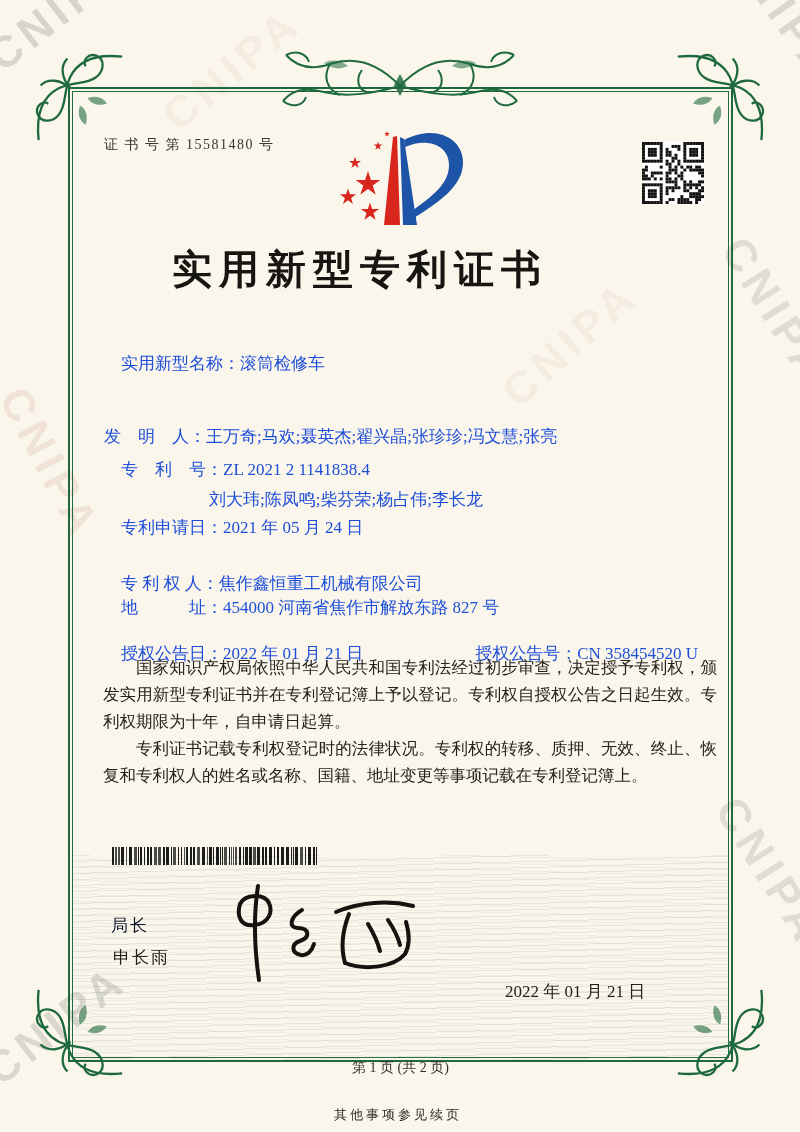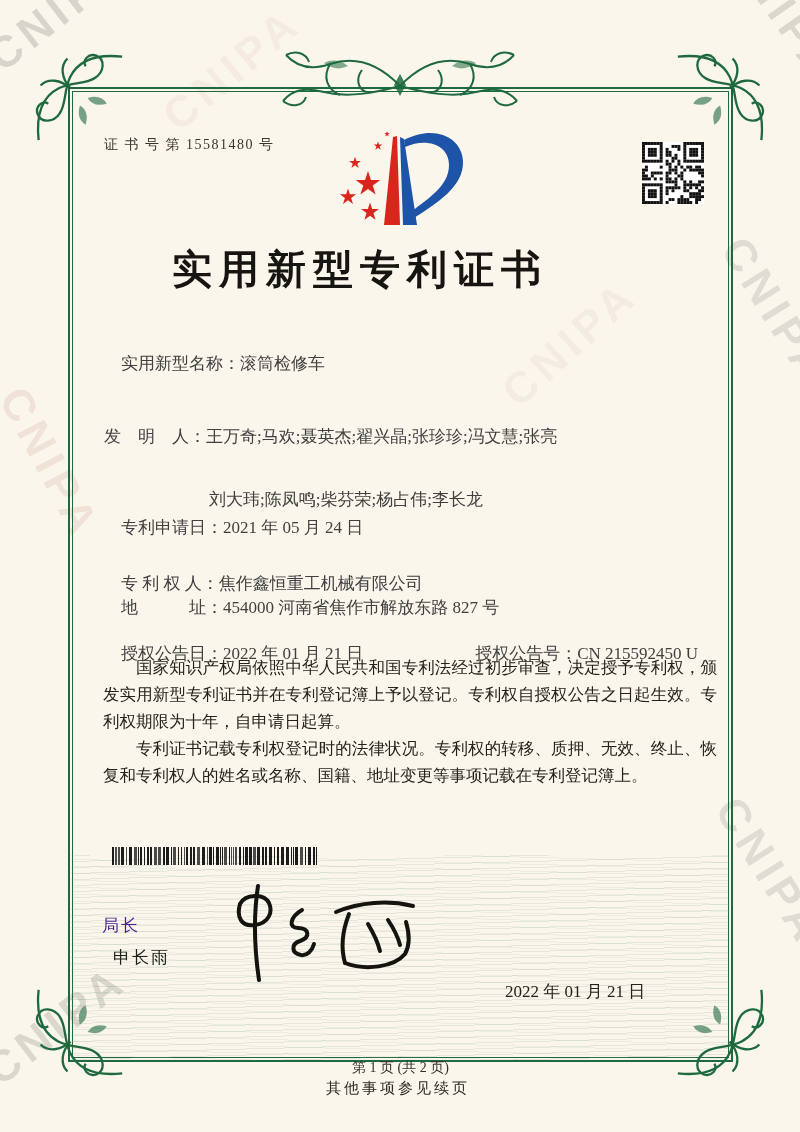--- a/index.html
+++ b/index.html
@@ -53,54 +53,54 @@
 
   .title{
     position:absolute;left:68px;top:242px;width:552px;
     text-align:center;font-size:40px;font-weight:700;
     letter-spacing:7px;color:#171511;margin-left:16px;
   }
 
   
   .row{
     position:absolute;left:104px;width:620px;
-    font-size:17px;color:#404040;white-space:pre-wrap;
+    font-size:17px;color:#1d4ed8;white-space:pre-wrap;
   }
   .row .lbl{white-space:pre;}
   .inv-line2{margin-left:105px;}
   .grant-no{margin-left:112px;}
 
   
   .body-text{
     position:absolute;left:103px;top:655px;width:614px;
     font-size:16.5px;line-height:1.63;text-align:justify;color:#26221b;
   }
   .body-text p{margin:0;text-indent:2em;}
 
   
   .barcode{position:absolute;left:112px;top:847px;width:210px;height:18px;}
   .sig-title{
-    position:absolute;left:102px;top:914px;
+    position:absolute;left:111px;top:914px;
     font-family:"Liberation Sans","DejaVu Sans",sans-serif;
-    font-size:17px;letter-spacing:2px;color:#4c1d95;
+    font-size:17px;letter-spacing:2px;color:#0f172a;
   }
   .sig-name{
     position:absolute;left:113px;top:946px;
     font-family:"Liberation Sans","DejaVu Sans",sans-serif;
     font-size:17px;letter-spacing:2px;color:#22201c;
   }
   .sig-script{position:absolute;left:228px;top:882px;width:200px;height:100px;}
   .sig-date{position:absolute;left:505px;top:980px;font-size:17px;color:#26221b;}
   .page-info{
     position:absolute;left:68px;top:1059px;width:665px;
     text-align:center;font-size:14px;color:#33302a;
   }
   .footer-note{
-    position:absolute;left:0;top:1079px;width:796px;
-    text-align:center;font-size:15px;letter-spacing:3px;color:#2d2a24;
+    position:absolute;left:0;top:1106px;width:796px;
+    text-align:center;font-size:13px;letter-spacing:3px;color:#2d2a24;
   }
 </style>
 </head>
 <body>
 
 <div class="page">
 
   <div id="wm-layer">
       <div class="wm" style="left: -24px; top: -14px; color: rgba(150, 148, 140, 0.34); transform: rotate(-38deg);">CNIPA</div>
       <div class="wm" style="left: 150px; top: 44px; color: rgba(205, 165, 152, 0.13); transform: rotate(-40deg);">CNIPA</div>
@@ -406,35 +406,38 @@
 
   <div class="row" style="top:332px">
     <span class="lbl">实用新型名称：</span><span>滚筒检修车</span>
   </div>
 
   <div class="row" style="top:385px">
     <div><span class="lbl">发　明　人：</span><span>王万奇;马欢;聂英杰;翟兴晶;张珍珍;冯文慧;张亮</span></div>
     <div class="inv-line2">刘大玮;陈凤鸣;柴芬荣;杨占伟;李长龙</div>
   </div>
 
+  <div class="row" style="top:438px">
+    <span class="lbl">专　利　号：</span><span>ZL 2021 2 1141838.4</span>
+  </div>
 
   <div class="row" style="top:496px">
     <span class="lbl">专利申请日：</span><span>2021 年 05 月 24 日</span>
   </div>
 
   <div class="row" style="top:552px">
     <span class="lbl">专 利 权 人：</span><span>焦作鑫恒重工机械有限公司</span>
   </div>
 
   <div class="row" style="top:576px">
     <span class="lbl">地　　　址：</span><span>454000 河南省焦作市解放东路 827 号</span>
   </div>
 
   <div class="row" style="top:622px">
-    <span class="lbl">授权公告日：</span><span>2022 年 01 月 21 日</span><span class="grant-no"><span class="lbl">授权公告号：</span><span>CN 215592450 U</span></span>
+    <span class="lbl">授权公告日：</span><span>2022 年 01 月 21 日</span><span class="grant-no"><span class="lbl">授权公告号：</span><span>CN 358454520 U</span></span>
   </div>
 
   <div class="body-text">
     <p>国家知识产权局依照中华人民共和国专利法经过初步审查，决定授予专利权，颁发实用新型专利证书并在专利登记簿上予以登记。专利权自授权公告之日起生效。专利权期限为十年，自申请日起算。</p>
     <p>专利证书记载专利权登记时的法律状况。专利权的转移、质押、无效、终止、恢复和专利权人的姓名或名称、国籍、地址变更等事项记载在专利登记簿上。</p>
   </div>
 
   <svg class="barcode" id="barcode" viewBox="0 0 210 18">
       <rect x="0" y="0" width="2" height="18" fill="#1c1c1c"></rect>
       <rect x="3" y="0" width="2" height="18" fill="#4a4a4a"></rect>

